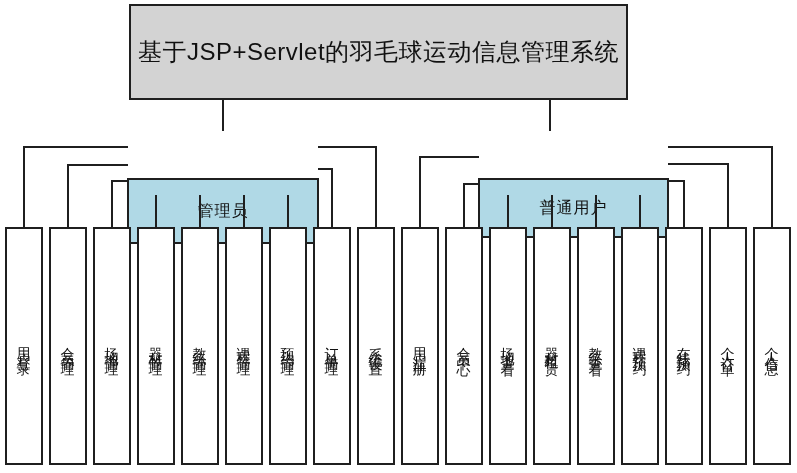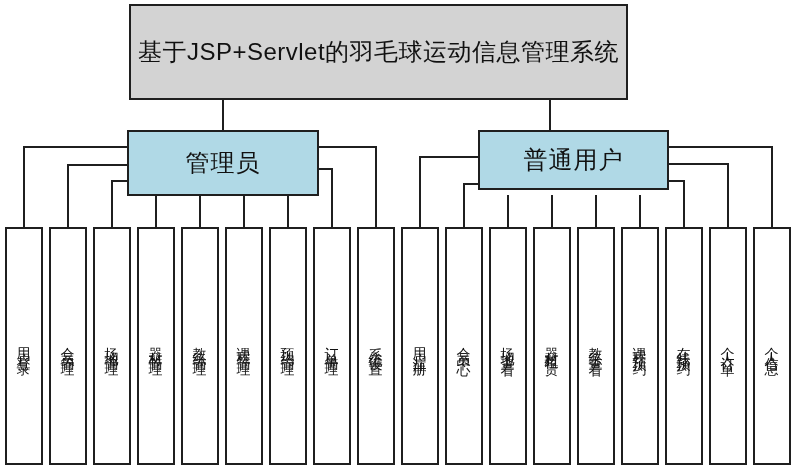--- a/index.html
+++ b/index.html
@@ -18,22 +18,23 @@
     align-items:center;
     justify-content:center;
     color:#111111;
     text-align:center;
   }
   .root-box{
     font-size:24px;
     letter-spacing:0.5px;
   }
   .group-box{
-    font-size:24px;
+    font-size:16px;
     letter-spacing:1px;
+    margin-top:48px;
   }
   .leaf-box{
     background:#ffffff;
   }
   .leaf-box .vtext{
     writing-mode:vertical-rl;
     text-orientation:upright;
     font-size:14px;
     letter-spacing:5px;
     line-height:1;

